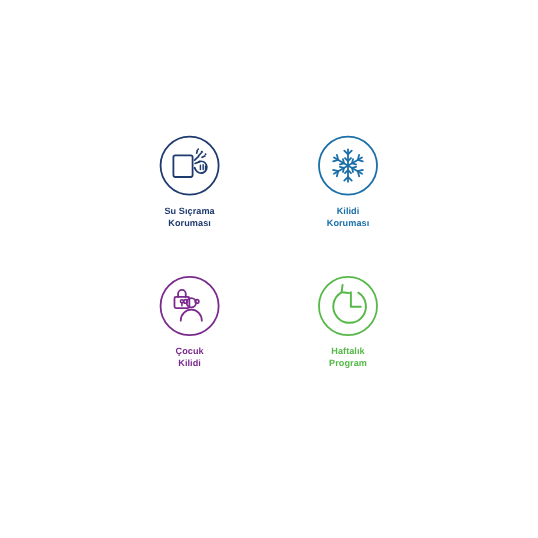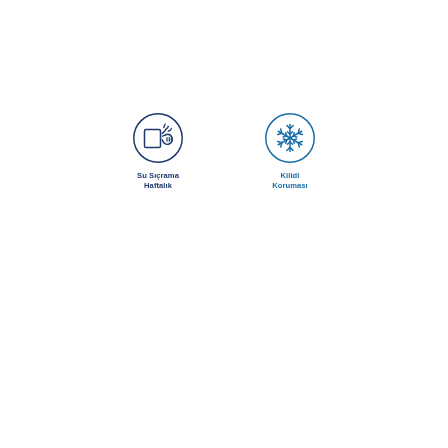--- a/index.html
+++ b/index.html
@@ -87,21 +87,21 @@
 
         <path d="M30.2 21.4 l3.3 -3.1" fill="none" stroke="currentColor" stroke-width="1.4" stroke-linecap="round"></path>
         <path d="M30.6 24.2 l3.9 -1.5" fill="none" stroke="currentColor" stroke-width="1.4" stroke-linecap="round"></path>
 
         <path d="M33.8 22.6 c2.6 -0.7 5.2 0.6 6.2 2.9 c1.0 2.4 -0.1 5.2 -2.5 6.3
                  c-2.4 1.1 -5.2 0.1 -6.4 -2.2 l-0.9 -1.8" fill="none" stroke="currentColor" stroke-width="1.5" stroke-linejoin="round" stroke-linecap="round"></path>
         <path d="M35.0 25.6 l0 3.6 M37.3 25.3 l0 3.9 M39.3 26.4 l0 2.8" fill="none" stroke="currentColor" stroke-width="1.2" stroke-linecap="round"></path>
       </svg>
     </div>
     <div class="feature-label" style="color: rgb(31, 58, 110);">Su Sıçrama
-Haftalık</div>
+Koruması</div>
   </div>
 
   <div class="feature-item">
     <div class="feature-badge" style="color: rgb(26, 111, 168);">
       <svg width="52" height="52" viewBox="0 0 52 52">
         <circle cx="26" cy="26" r="24.2" fill="none" stroke="currentColor" stroke-width="1.5"></circle>
         <g stroke="currentColor" stroke-width="1.5" stroke-linecap="round" fill="none">
           <g>
             <path d="M26 12.5 L26 39.5"></path>
             <path d="M26 16.6 l-3.1 -3.1 M26 16.6 l3.1 -3.1"></path>
@@ -123,15 +123,53 @@
             <path d="M26 35.4 l-3.1 3.1 M26 35.4 l3.1 3.1"></path>
             <path d="M26 29.8 l-2.5 2.5 M26 29.8 l2.5 2.5"></path>
           </g>
         </g>
       </svg>
     </div>
     <div class="feature-label" style="color: rgb(26, 111, 168);">Kilidi
 Koruması</div>
   </div>
 
+  <div class="feature-item">
+    <div class="feature-badge" style="color: rgb(123, 42, 142);">
+      <svg width="52" height="52" viewBox="0 0 52 52">
+        <circle cx="26" cy="26" r="24.2" fill="none" stroke="currentColor" stroke-width="1.5"></circle>
 
+        <rect x="13.4" y="18.4" width="12.4" height="9.4" rx="1.3" fill="none" stroke="currentColor" stroke-width="1.5"></rect>
+
+        <path d="M16.4 18.4 v-2.4 c0 -1.9 1.5 -3.4 3.2 -3.4 c1.7 0 3.2 1.5 3.2 3.4 v2.4" fill="none" stroke="currentColor" stroke-width="1.5" stroke-linecap="round"></path>
+
+        <circle cx="19.6" cy="22.1" r="1.3" fill="none" stroke="currentColor" stroke-width="1.3"></circle>
+        <path d="M19.6 23.4 l0 2.3" fill="none" stroke="currentColor" stroke-width="1.3" stroke-linecap="round"></path>
+
+        <circle cx="27.4" cy="23.3" r="3.9" fill="none" stroke="currentColor" stroke-width="1.5"></circle>
+
+        <circle cx="22.6" cy="22.2" r="1.5" fill="none" stroke="currentColor" stroke-width="1.4"></circle>
+        <circle cx="32.2" cy="22.2" r="1.5" fill="none" stroke="currentColor" stroke-width="1.4"></circle>
+
+        <path d="M18.6 38.2 c0 -5.3 4.0 -9.1 8.8 -9.1 c4.8 0 8.8 3.8 8.8 9.1" fill="none" stroke="currentColor" stroke-width="1.5" stroke-linecap="round"></path>
+      </svg>
+    </div>
+    <div class="feature-label" style="color: rgb(123, 42, 142);">Çocuk
+Kilidi</div>
+  </div>
+
+  <div class="feature-item">
+    <div class="feature-badge" style="color: rgb(86, 184, 72);">
+      <svg width="52" height="52" viewBox="0 0 52 52">
+        <circle cx="26" cy="26" r="24.2" fill="none" stroke="currentColor" stroke-width="1.5"></circle>
+
+        <path d="M20.6 14.6 A13.6 13.6 0 1 0 34.6 14.9" fill="none" stroke="currentColor" stroke-width="1.6" stroke-linecap="round"></path>
+
+        <path d="M20.6 14.6 l6.2 0.6 M20.6 14.6 l0.9 -6.1" fill="none" stroke="currentColor" stroke-width="1.6" stroke-linecap="round"></path>
+
+        <path d="M28.4 14.6 L28.4 26.6 L36.6 26.6" fill="none" stroke="currentColor" stroke-width="1.6" stroke-linecap="round" stroke-linejoin="round"></path>
+      </svg>
+    </div>
+    <div class="feature-label" style="color: rgb(86, 184, 72);">Haftalık
+Program</div>
+  </div>
 
 </div>
 
 </body></html>

